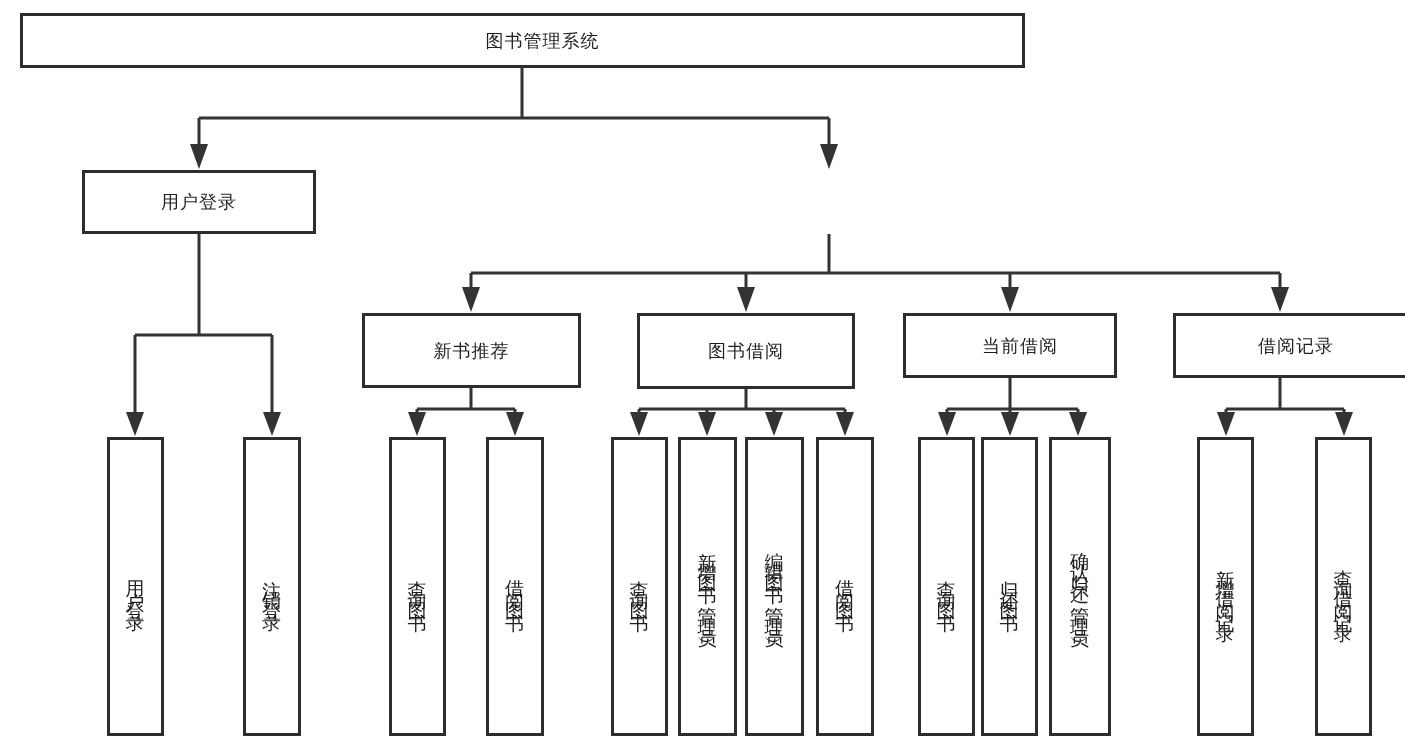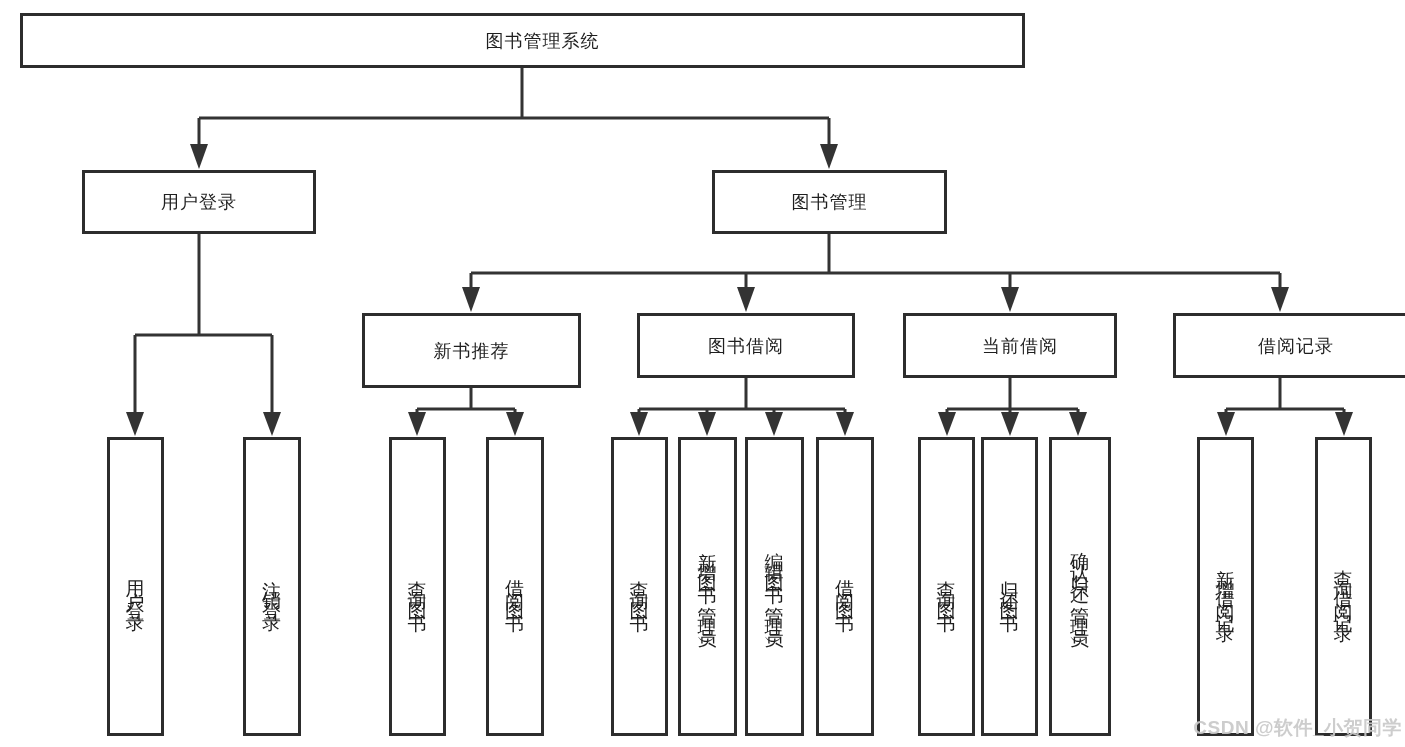--- a/index.html
+++ b/index.html
@@ -90,24 +90,23 @@
       <polygon points="1069,412 1087,412 1078,436"></polygon>
 
       <polygon points="1217,412 1235,412 1226,436"></polygon>
       <polygon points="1335,412 1353,412 1344,436"></polygon>
     </g>
   </svg>
 
   <div class="node h" style="left:20px;top:13px;width:1005px;height:55px;padding-left:40px;">图书管理系统</div>
 
   <div class="node h" style="left:82px;top:170px;width:234px;height:64px;">用户登录</div>
-  <div class="node h" style="left:712px;top:170px;width:235px;height:64px;">图书管理</div>
 
   <div class="node h" style="left:362px;top:313px;width:219px;height:75px;">新书推荐</div>
-  <div class="node h" style="left:637px;top:313px;width:218px;height:65px;">图书借阅</div>
+  <div class="node h" style="left:637px;top:313px;width:218px;height:76px;">图书借阅</div>
   <div class="node h" style="left:903px;top:313px;width:214px;height:65px;padding-left:20px;">当前借阅</div>
   <div class="node h" style="left:1173px;top:313px;width:246px;height:65px;">借阅记录</div>
 
   <div class="node leaf" style="left:107px;top:437px;width:57px;height:299px;">
     <span>用户登录</span>
   </div>
   <div class="node leaf" style="left:243px;top:437px;width:58px;height:299px;">
     <span>注销登录</span>
   </div>
   <div class="node leaf" style="left:389px;top:437px;width:57px;height:299px;">
@@ -137,15 +136,14 @@
   <div class="node leaf" style="left:1049px;top:437px;width:62px;height:299px;">
     <span>确认归还（管理员）</span>
   </div>
   <div class="node leaf" style="left:1197px;top:437px;width:57px;height:299px;">
     <span>新增借阅记录</span>
   </div>
   <div class="node leaf" style="left:1315px;top:437px;width:57px;height:299px;">
     <span>查询借阅记录</span>
   </div>
 
-  <div class="watermark">CSDN @软件_小贺同学</div>
 
 </div>
 
 </body></html>

